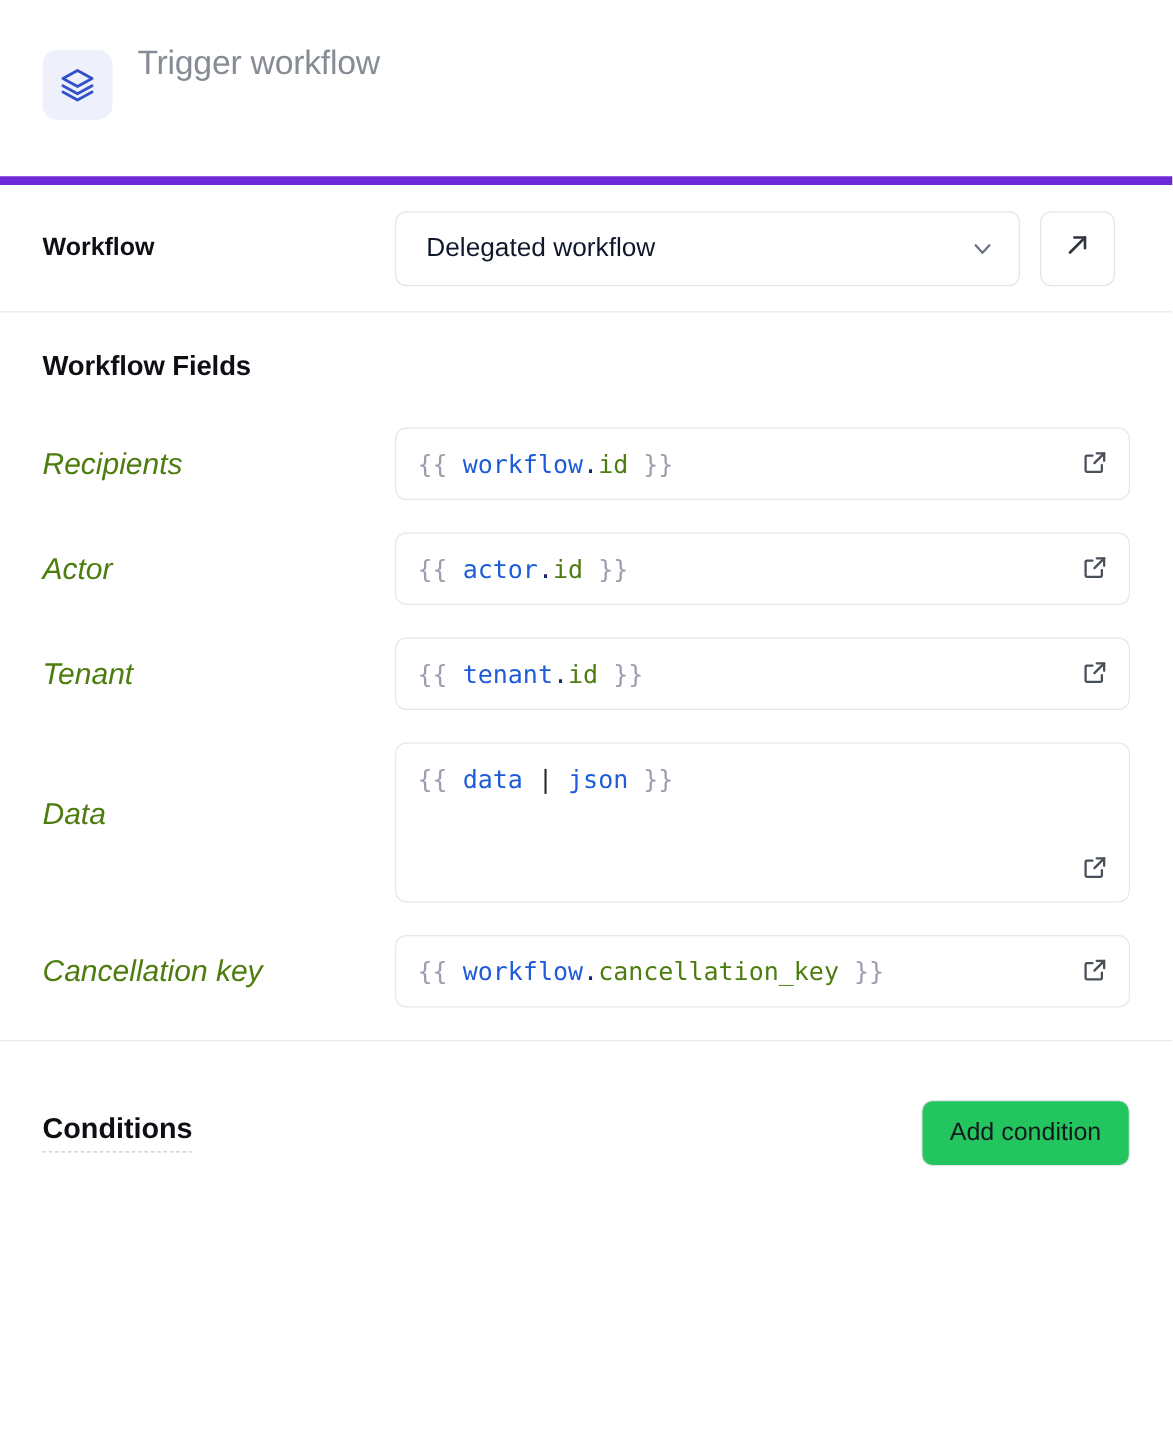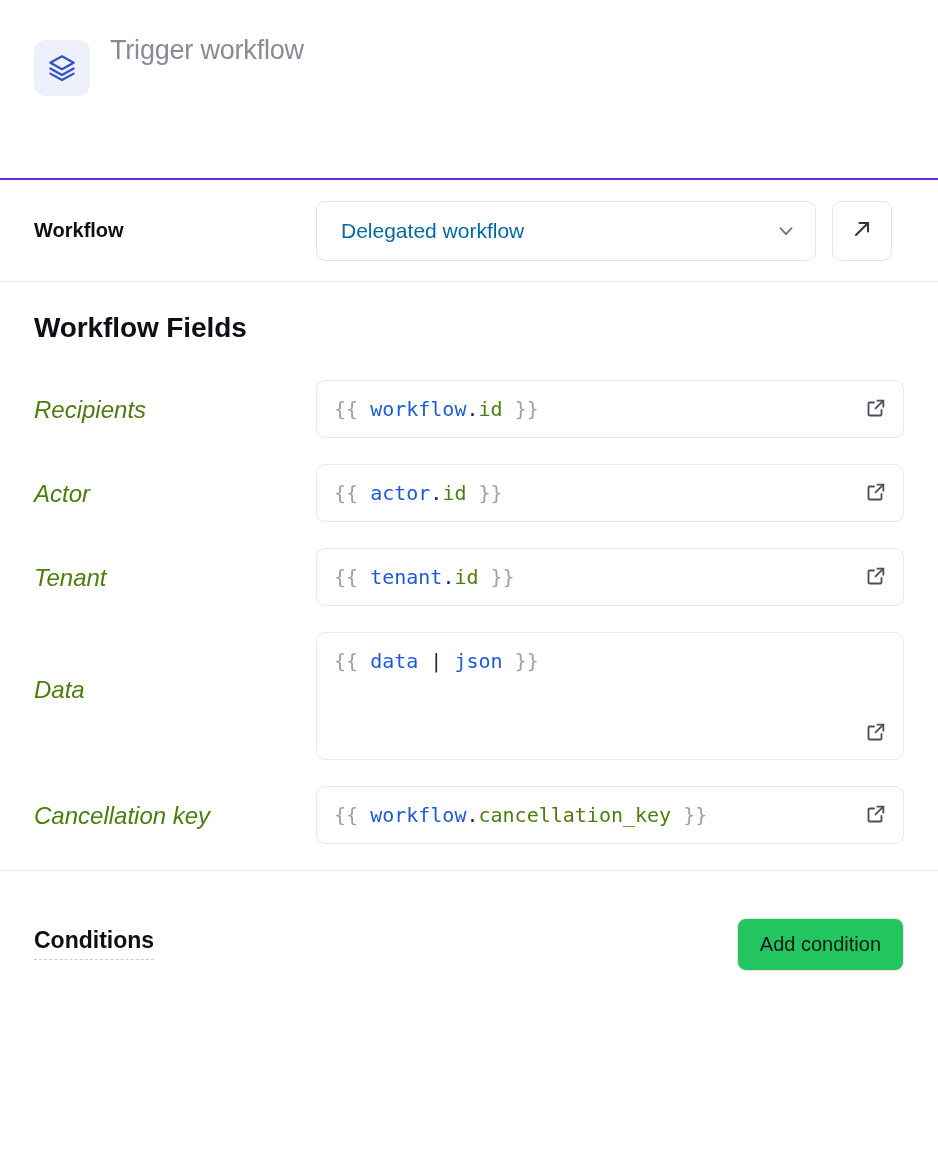--- a/index.html
+++ b/index.html
@@ -17,22 +17,22 @@
     overflow: hidden;
     position: relative;
   }
 
   
   .panel-header {
     display: flex;
     align-items: flex-start;
     gap: 20px;
     padding: 34px 34px 28px 34px;
-    border-bottom: 2px solid #6d28d9;
-    height: 180px;
+    border-bottom: 7px solid #6d28d9;
+    height: 148px;
   }
   .step-icon-tile {
     width: 56px;
     height: 56px;
     min-width: 56px;
     border-radius: 12px;
     background: #eef1fc;
     display: flex;
     align-items: center;
     justify-content: center;
@@ -78,21 +78,21 @@
     border: 1px solid #e3e5ea;
     border-radius: 9px;
     background: #fff;
     display: flex;
     align-items: center;
     padding: 0 18px 0 24px;
     cursor: pointer;
   }
   .select-value {
     font-size: 21px;
-    color: #0369a1;
+    color: #0f172a;
     flex: 1;
     white-space: nowrap;
     overflow: hidden;
     text-overflow: ellipsis;
   }
   .chev {
     color: #6b7280;
     display: flex;
     align-items: center;
     margin-left: 10px;
@@ -108,21 +108,21 @@
     display: flex;
     align-items: center;
     justify-content: center;
     cursor: pointer;
     color: #2f343d;
   }
 
   
   .fields-section { padding: 30px 34px 26px 34px; border-bottom: 1px solid #e8e9ee; }
   .section-heading {
-    font-size: 28px;
+    font-size: 22px;
     font-weight: 700;
     color: #0d0f14;
     margin: 0 0 36px 0;
     letter-spacing: -0.1px;
   }
   .field-row {
     display: flex;
     align-items: flex-start;
     margin-bottom: 26px;
   }

